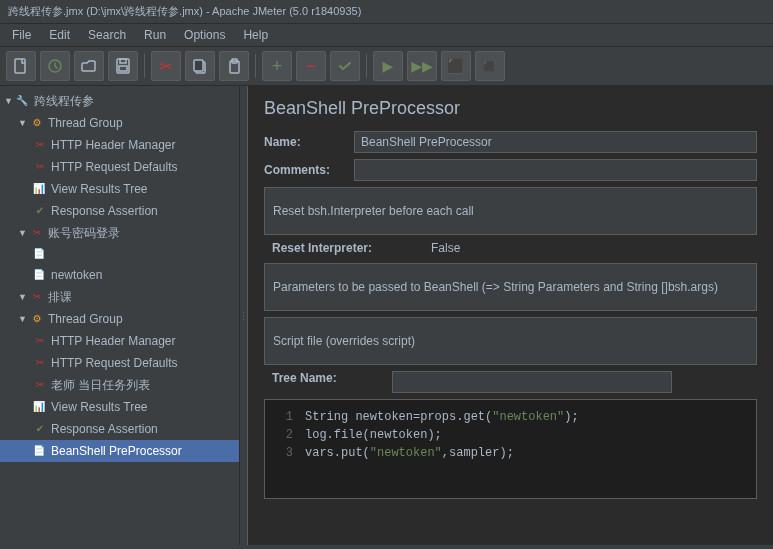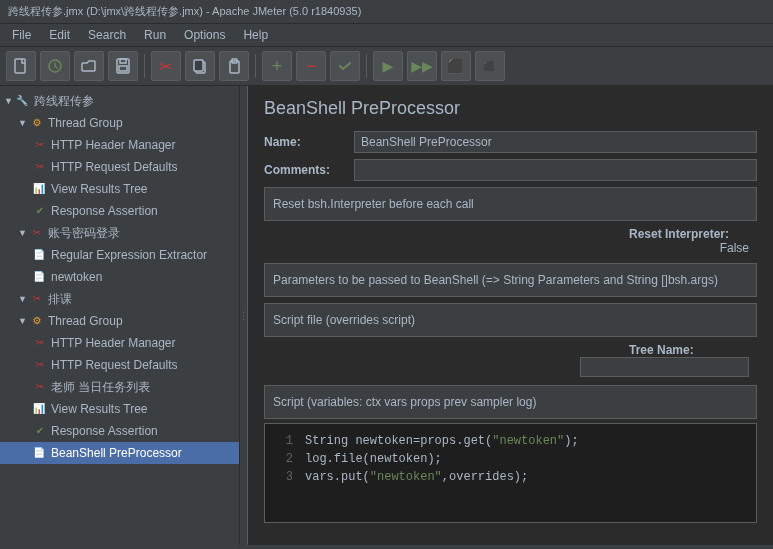--- a/index.html
+++ b/index.html
@@ -146,32 +146,31 @@
       border: 1px solid #5a5d5e;
       color: #a9b7c6;
       padding: 2px 6px;
       font-size: 12px;
       outline: none;
     }
 
     .section-header {
       background: #3c3f41;
       border: 1px solid #5a5d5e;
-      padding: 9px 8px;
+      padding: 16px 8px;
       margin: 6px 0 4px 0;
       font-size: 12px;
       color: #a9b7c6;
     }
 
     .form-row-inner {
       display: flex;
-      align-items: flex-end;
+      align-items: flex-start;
       padding: 2px 8px;
       margin-bottom: 4px;
-      flex-direction: column;
     }
     .form-row-inner .form-label {
       min-width: 120px;
     }
 
     .script-area {
       background: #1e1e1e;
       border: 1px solid #5a5d5e;
       margin-top: 4px;
       padding: 8px;
@@ -320,21 +319,20 @@
     </div>
 
     <div class="tree-item indent-1">
       <span class="arrow">▼</span>
       <span class="tree-icon" style="color:#cc3333;">✂</span>
       <span>账号密码登录</span>
     </div>
 
     <div class="tree-item indent-2">
       <span class="tree-icon" style="color:#a9b7c6;">📄</span>
-      <span>Regular Expression Extractor</span>
     </div>
 
     <div class="tree-item indent-2">
       <span class="tree-icon" style="color:#a9b7c6;">📄</span>
       <span>newtoken</span>
     </div>
 
     <div class="tree-item indent-1">
       <span class="arrow">▼</span>
       <span class="tree-icon" style="color:#cc3333;">✂</span>
@@ -405,37 +403,36 @@
     <div class="section-header">Parameters to be passed to BeanShell (=&gt; String Parameters and String []bsh.args)</div>
 
 
     <div class="section-header">Script file (overrides script)</div>
 
     <div class="form-row-inner">
       <span class="form-label">Tree Name:</span>
       <input class="form-input" type="text" value="" style="max-width: 280px;">
     </div>
 
-    <div class="section-header">Script (variables: ctx vars props prev sampler log)</div>
 
     <div class="script-area">
       <div class="script-line">
         <span class="line-num">1</span>
         <span class="code-content">
           <span class="code-normal">String newtoken=props.get(</span><span class="code-string">"newtoken"</span><span class="code-normal">);</span>
         </span>
       </div>
       <div class="script-line">
         <span class="line-num">2</span>
         <span class="code-content">
           <span class="code-normal">log.file(newtoken);</span>
         </span>
       </div>
       <div class="script-line">
         <span class="line-num">3</span>
         <span class="code-content">
-          <span class="code-normal">vars.put(</span><span class="code-string">"newtoken"</span><span class="code-normal">,overrides);</span>
+          <span class="code-normal">vars.put(</span><span class="code-string">"newtoken"</span><span class="code-normal">,sampler);</span>
         </span>
       </div>
     </div>
 
   </div>
 </div>
 
 </body></html>

